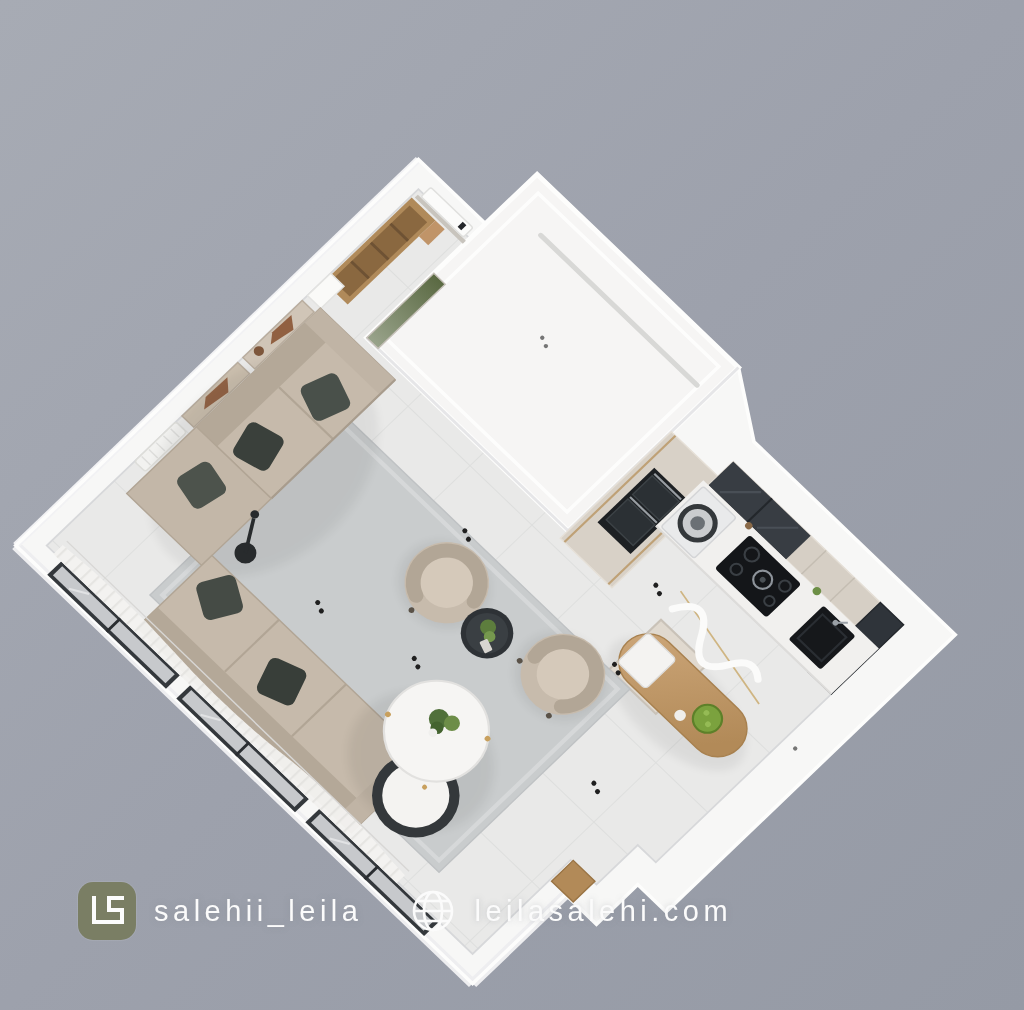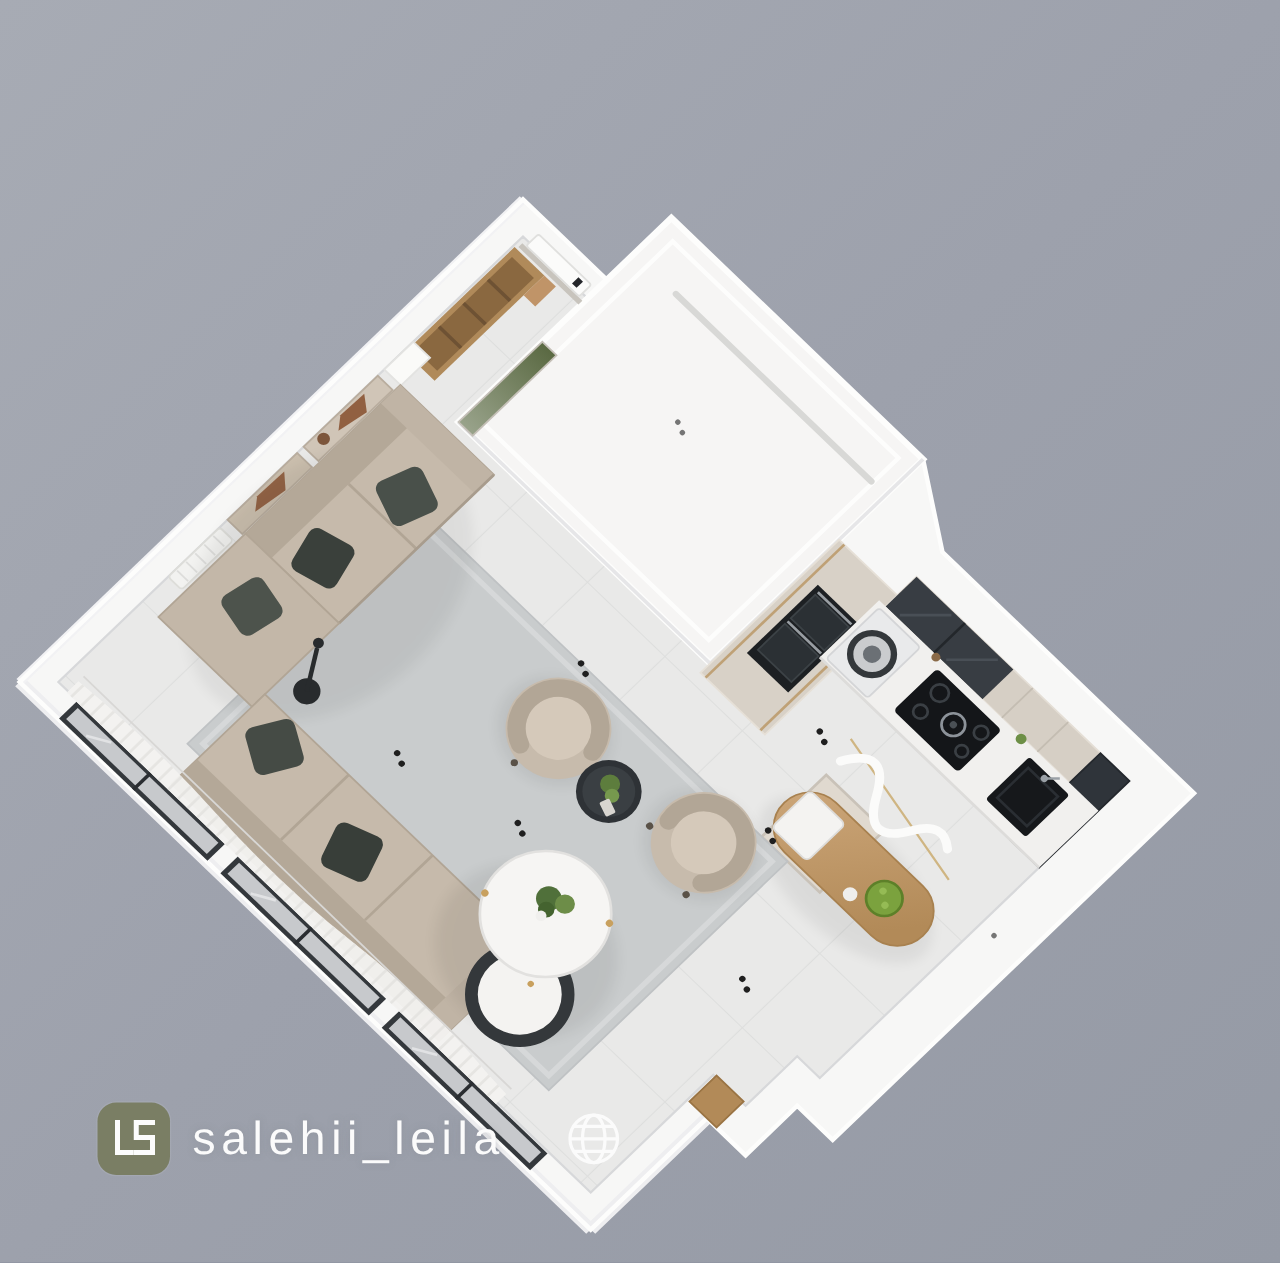--- a/index.html
+++ b/index.html
@@ -12,21 +12,21 @@
   .watermark{
     position:absolute;left:78px;top:880px;height:62px;
     display:flex;align-items:center;gap:18px;z-index:5;
   }
   .wm-logo{
     width:58px;height:58px;border-radius:15px;background:#7a7e64;
     display:flex;align-items:center;justify-content:center;flex:0 0 auto;
     box-shadow:0 0 0 1px rgba(255,255,255,0.08);
   }
   .wm-text{
-    color:#fbfbfb;font-size:37px;letter-spacing:4.5px;font-weight:400;
+    color:#fbfbfb;font-size:29px;letter-spacing:4.5px;font-weight:400;
     white-space:nowrap;text-shadow:0 0 6px rgba(120,125,135,0.35);
   }
   .wm-globe{margin-left:30px;flex:0 0 auto;display:block;}
 </style>
 </head>
 <body>
 
 <div class="stage">
 
   <svg class="scene-svg" width="1024" height="1010" viewBox="0 0 1024 1010" aria-hidden="true">
@@ -322,15 +322,16 @@
     <span class="wm-text">salehii_leila</span>
     <svg class="wm-globe" width="46" height="46" viewBox="0 0 46 46">
       <g fill="none" stroke="#fbfbfb" stroke-width="2.6">
         <circle cx="23" cy="23" r="19"></circle>
         <ellipse cx="23" cy="23" rx="9" ry="19"></ellipse>
         <line x1="4" y1="23" x2="42" y2="23"></line>
         <line x1="7" y1="13" x2="39" y2="13"></line>
         <line x1="7" y1="33" x2="39" y2="33"></line>
       </g>
     </svg>
+    <span class="wm-text">leilasalehi.com</span>
   </div>
 
 </div>
 
 </body></html>

